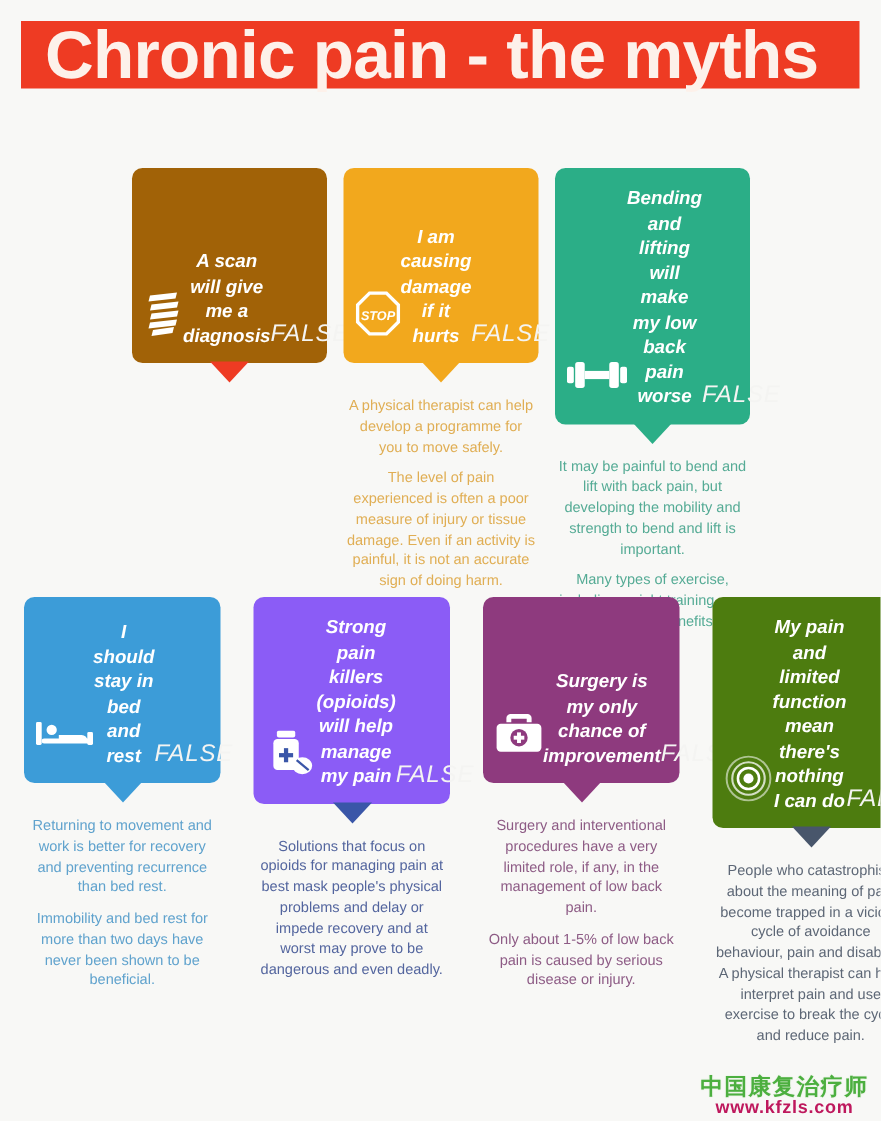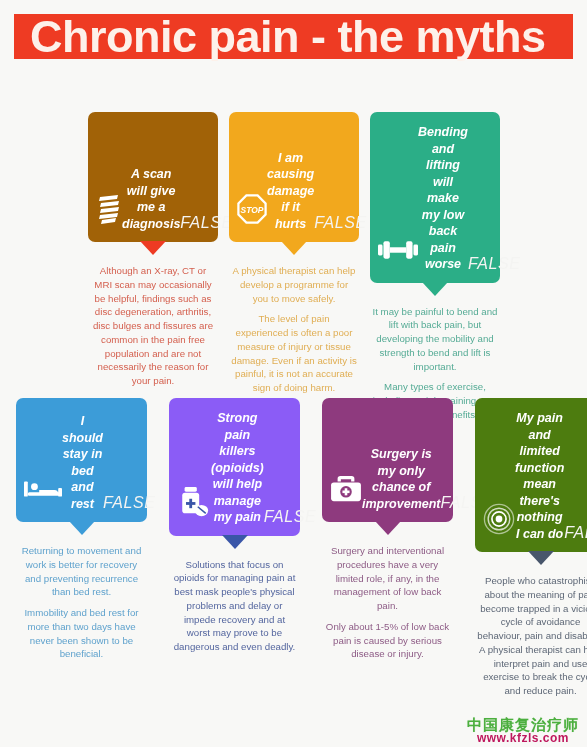--- a/index.html
+++ b/index.html
@@ -167,23 +167,20 @@
               <path d="M5 9 L23 7 L22 11 L4 13 Z"></path>
               <path d="M5 15 L23 13 L22 17 L4 19 Z"></path>
               <path d="M4 21 L22 19 L21 23 L3 25 Z"></path>
               <path d="M6 26 L20 24 L19 28 L5 30 Z"></path>
             </g>
           </svg>
         </div>
         <div class="myth-text">A scan will give me a diagnosis</div>
         <div class="false-label">FALSE</div>
       </div>
-      <div class="body-block">
-        <p style="color:#d4604f;">Although an X-ray, CT or MRI scan may occasionally be helpful, findings such as disc degeneration, arthritis, disc bulges and fissures are common in the pain free population and are not necessarily the reason for your pain.</p>
-      </div>
     </div>
 
     <div class="col">
       <div class="bubble" style="--c:#F2A81D; background:#F2A81D;">
         <div class="icon-wrap">
           <svg width="30" height="30" viewBox="0 0 32 32" aria-hidden="true">
             <polygon points="10,1.5 22,1.5 30.5,10 30.5,22 22,30.5 10,30.5 1.5,22 1.5,10" fill="none" stroke="#ffffff" stroke-width="2.4"></polygon>
             <text x="16" y="20.5" font-family="Liberation Sans, sans-serif" font-size="9" font-weight="bold" fill="#ffffff" text-anchor="middle">STOP</text>
           </svg>
         </div>

